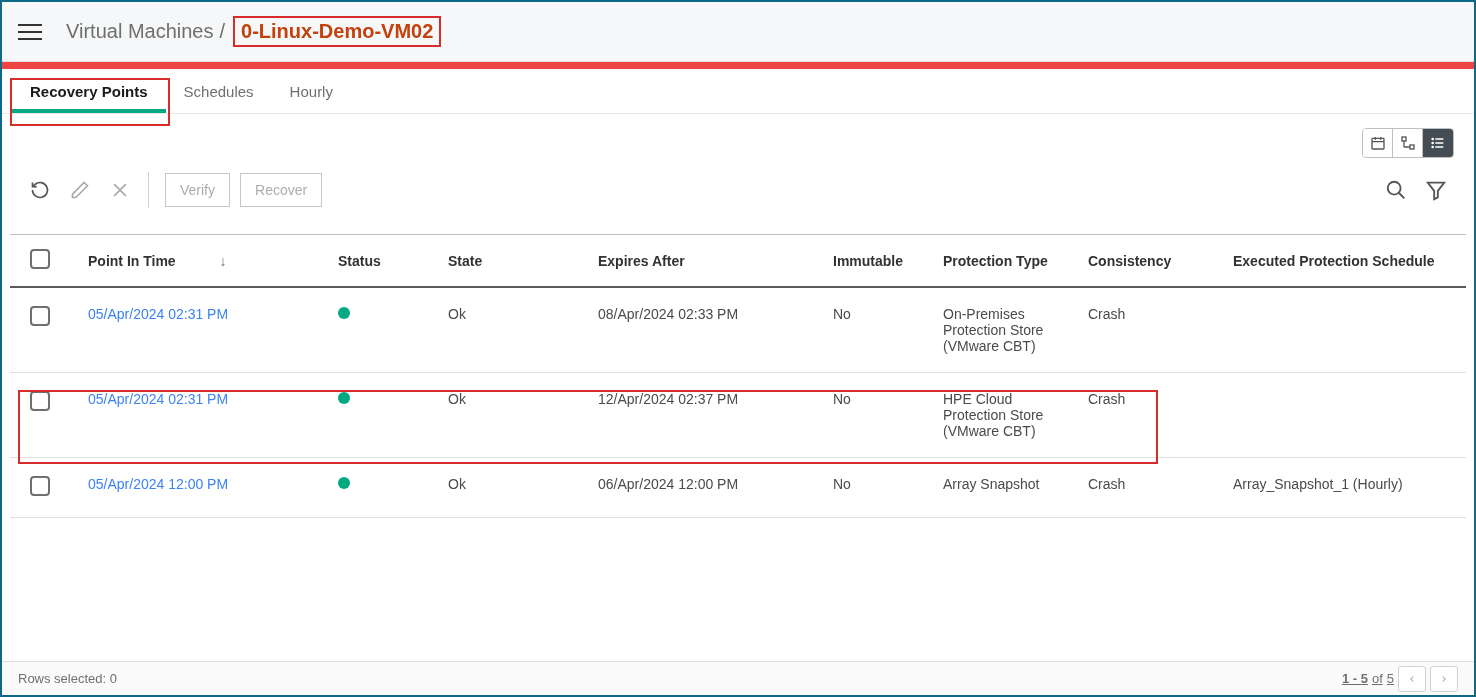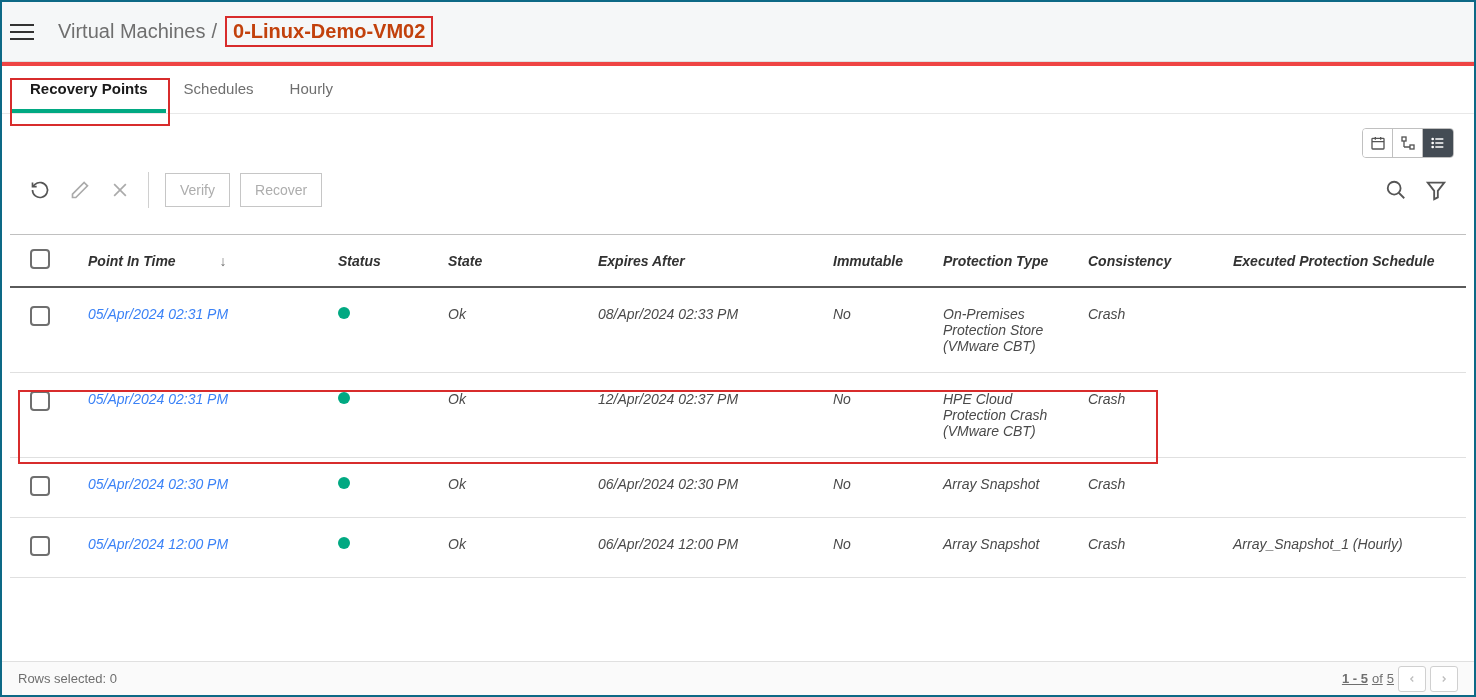--- a/index.html
+++ b/index.html
@@ -9,21 +9,21 @@
     color: #323232;
     background: #fff;
     border: 2px solid #0d6986;
     width: 1476px;
     height: 697px;
     overflow: hidden;
   }
   .header-bar {
     display: flex;
     align-items: center;
-    padding: 8px 8px;
+    padding: 8px 16px;
     background: #f5f7f8;
     border-bottom: 1px solid #e0e0e0;
     height: 60px;
   }
   .hamburger {
     width: 28px; height: 28px;
     display: flex; flex-direction: column; justify-content: center; gap: 5px;
     cursor: pointer;
     margin-right: 20px;
   }
@@ -33,21 +33,21 @@
     color: #c2410c; font-weight: 600;
     border: 2px solid #d82c2c;
     padding: 2px 6px;
     margin-left: 2px;
     text-align: right;
   }
   .main-area { background: #fff; }
   .tabs {
     display: flex;
     padding: 0 10px;
-    border-top: 4px solid #ef4444;
+    border-top: 7px solid #ef4444;
     border-bottom: 1px solid #e8e8e8;
     height: 52px;
     align-items: stretch;
   }
   .tab {
     padding: 14px 18px;
     color: #6f6f6f;
     font-size: 15px;
     cursor: pointer;
     position: relative;
@@ -114,21 +114,21 @@
     border: 1px solid #c6c6c6;
     background: #fff;
     border-radius: 0;
     padding: 8px 14px;
     font-size: 14px;
     color: #adadad;
     cursor: not-allowed;
     margin-left: 6px;
   }
   .toolbar-spacer { flex: 1; }
-  .table-wrap { padding: 16px 8px; font-style: italic; }
+  .table-wrap { padding: 16px 8px; }
   table { width: 100%; border-collapse: collapse; }
   thead tr { border-top: 1px solid #c0c0c0; border-bottom: 2px solid #5a5a5a; }
   th {
     text-align: left;
     font-weight: 600;
     padding: 14px 8px;
     color: #323232;
     font-size: 14px;
   }
   .sort-arrow { margin-left: 40px; color: #6f6f6f; }
@@ -309,32 +309,21 @@
             <td>Crash</td>
             <td></td>
           </tr>
           <tr>
             <td><span class="checkbox"></span></td>
             <td><a class="link">05/Apr/2024 02:31 PM</a></td>
             <td><span class="status-dot"></span></td>
             <td>Ok</td>
             <td>12/Apr/2024 02:37 PM</td>
             <td>No</td>
-            <td>HPE Cloud Protection Crash (VMware CBT)</td>
-            <td>Crash</td>
-            <td></td>
-          </tr>
-          <tr>
-            <td><span class="checkbox"></span></td>
-            <td><a class="link">05/Apr/2024 02:30 PM</a></td>
-            <td><span class="status-dot"></span></td>
-            <td>Ok</td>
-            <td>06/Apr/2024 02:30 PM</td>
-            <td>No</td>
-            <td>Array Snapshot</td>
+            <td>HPE Cloud Protection Store (VMware CBT)</td>
             <td>Crash</td>
             <td></td>
           </tr>
           <tr>
             <td><span class="checkbox"></span></td>
             <td><a class="link">05/Apr/2024 12:00 PM</a></td>
             <td><span class="status-dot"></span></td>
             <td>Ok</td>
             <td>06/Apr/2024 12:00 PM</td>
             <td>No</td>

